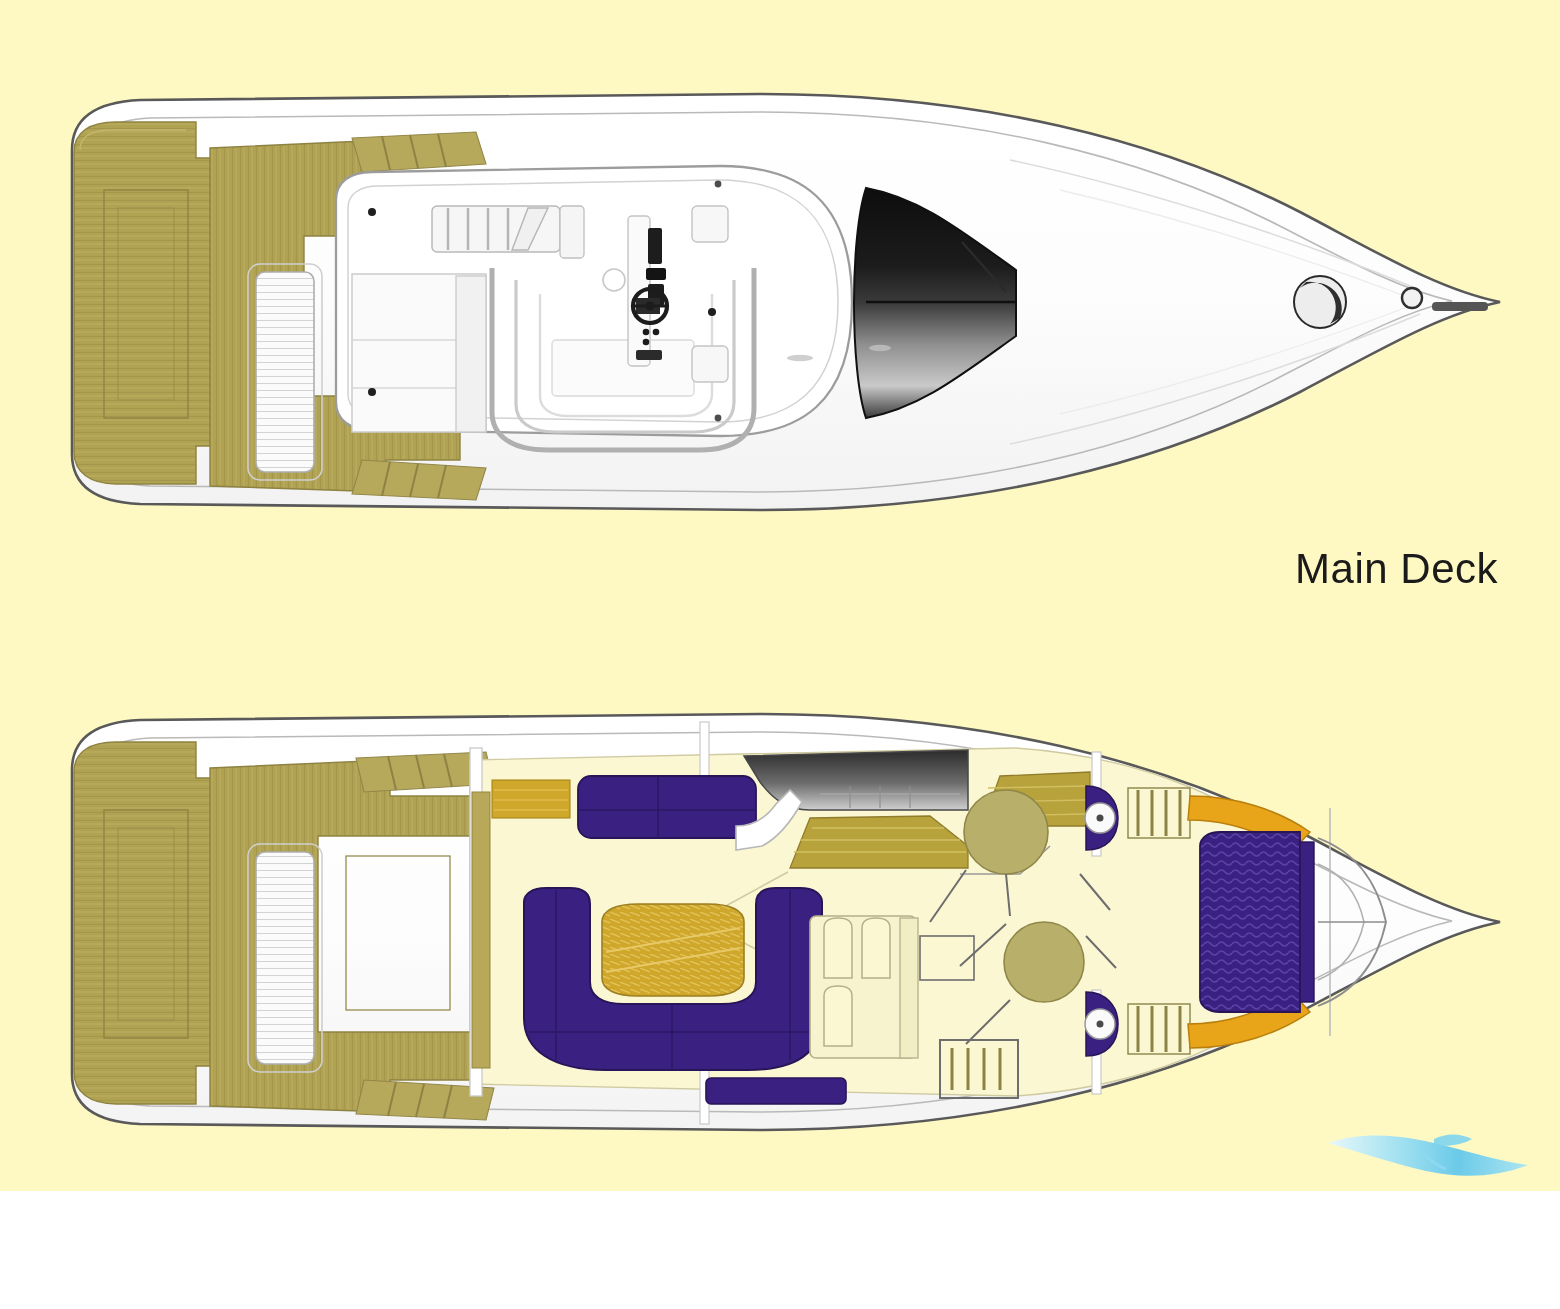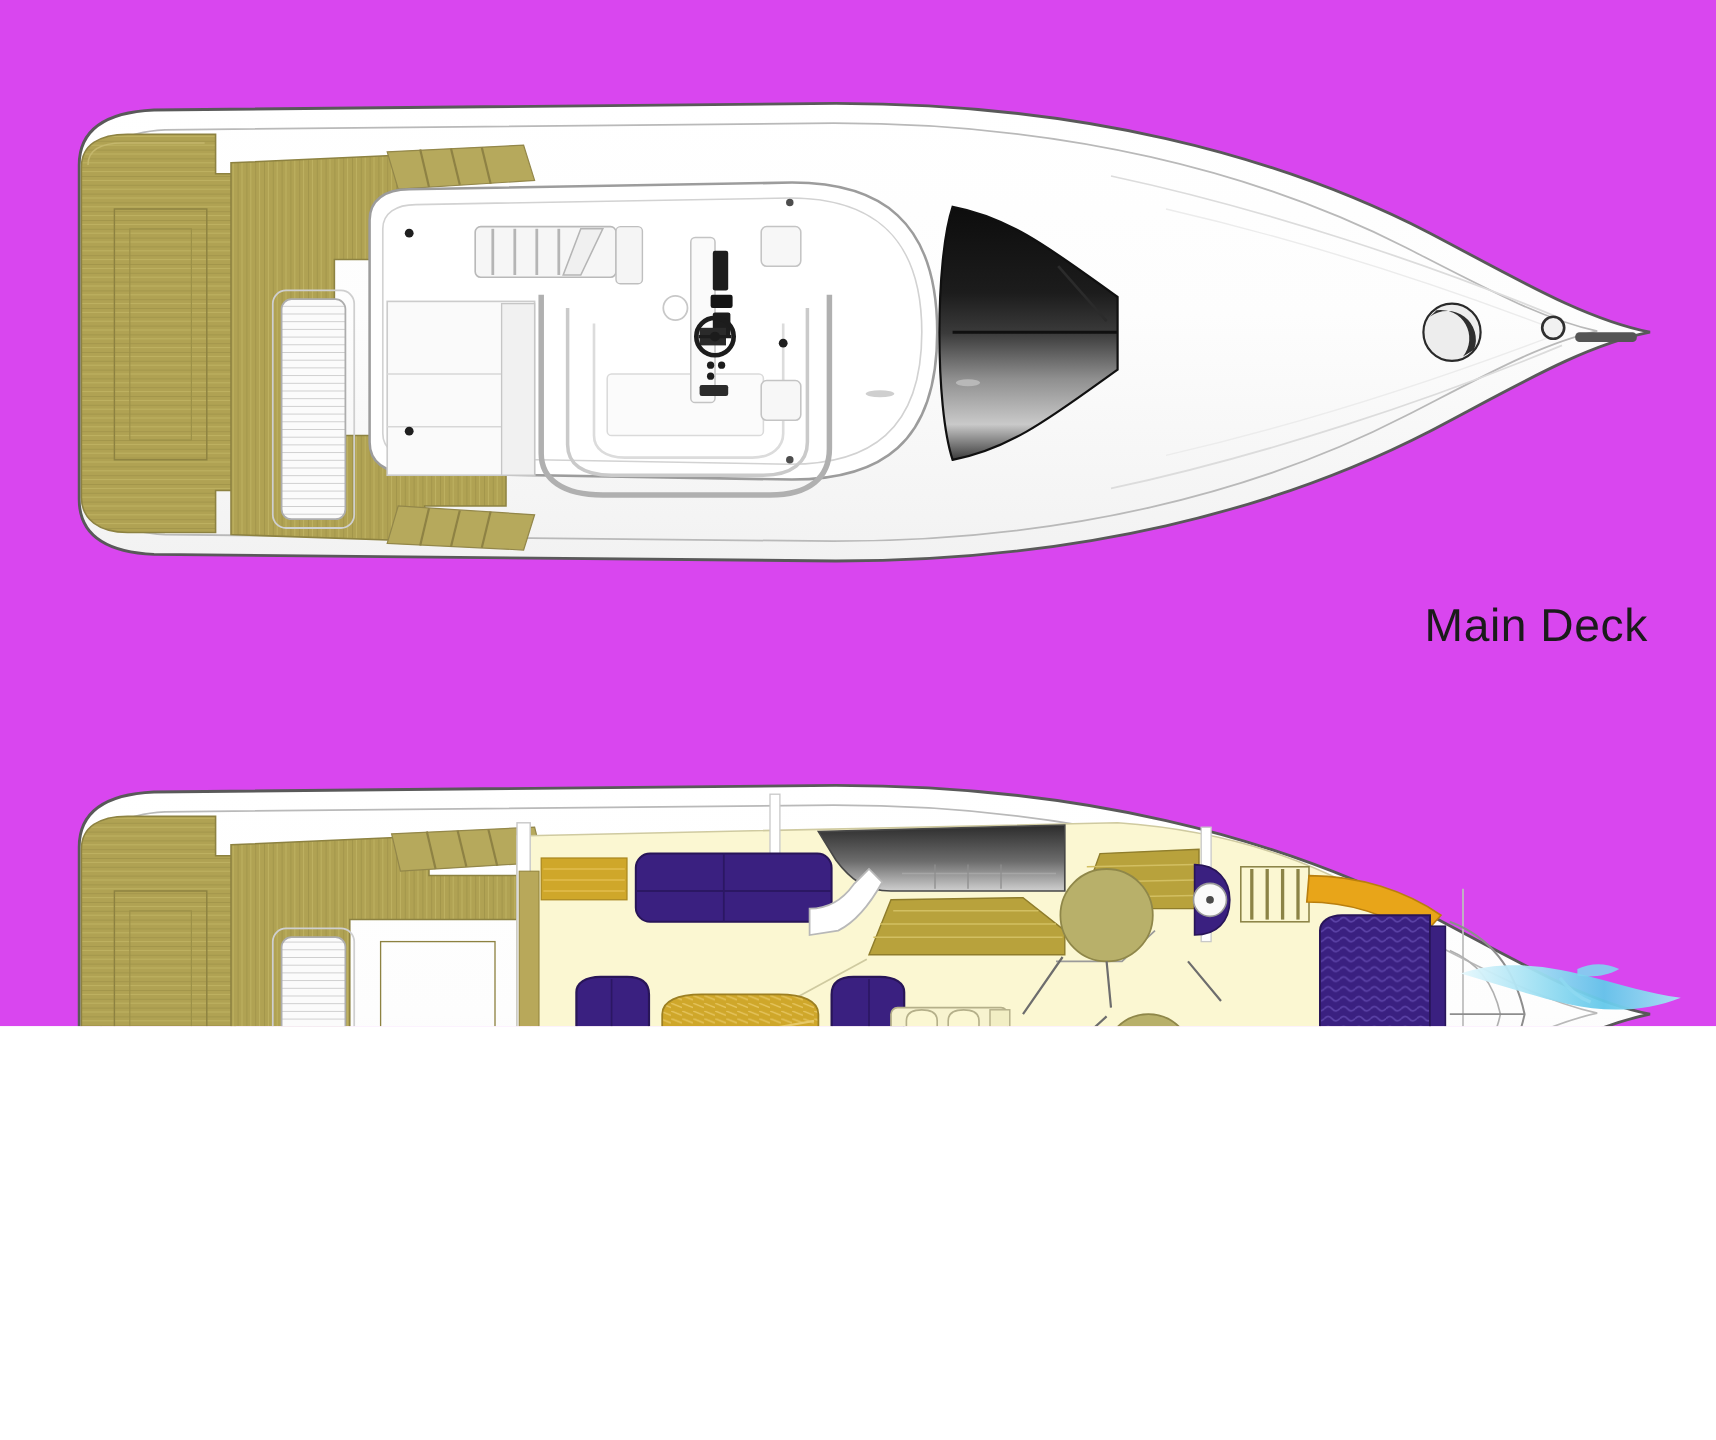--- a/index.html
+++ b/index.html
@@ -6,22 +6,22 @@
     margin: 0;
     padding: 0;
     background: #ffffff;
   }
   body {
     font-family: "Liberation Sans", sans-serif;
   }
   #page {
     position: relative;
     width: 1560px;
-    height: 933px;
-    background: #d946ef;
+    height: 1191px;
+    background: #fef9c3;
     overflow: hidden;
     text-decoration: underline;
   }
   .deck-panel {
     position: absolute;
     left: 0;
   }
   #main-deck-panel  { top: 40px;  width: 1560px; height: 520px; }
   #lower-deck-panel { top: 660px; width: 1560px; height: 520px; }
 

